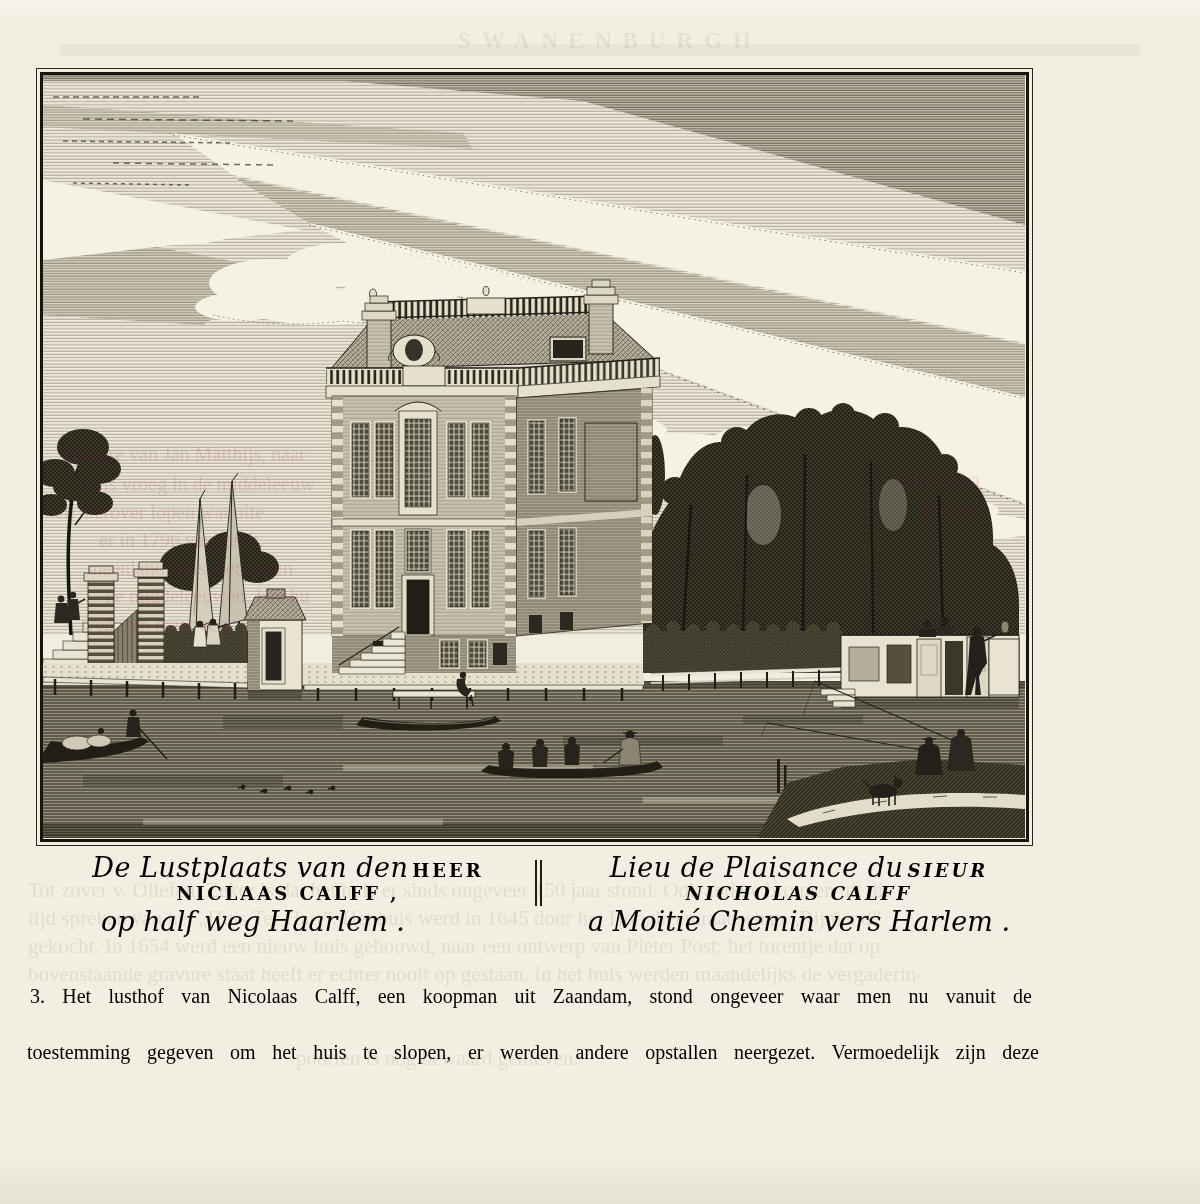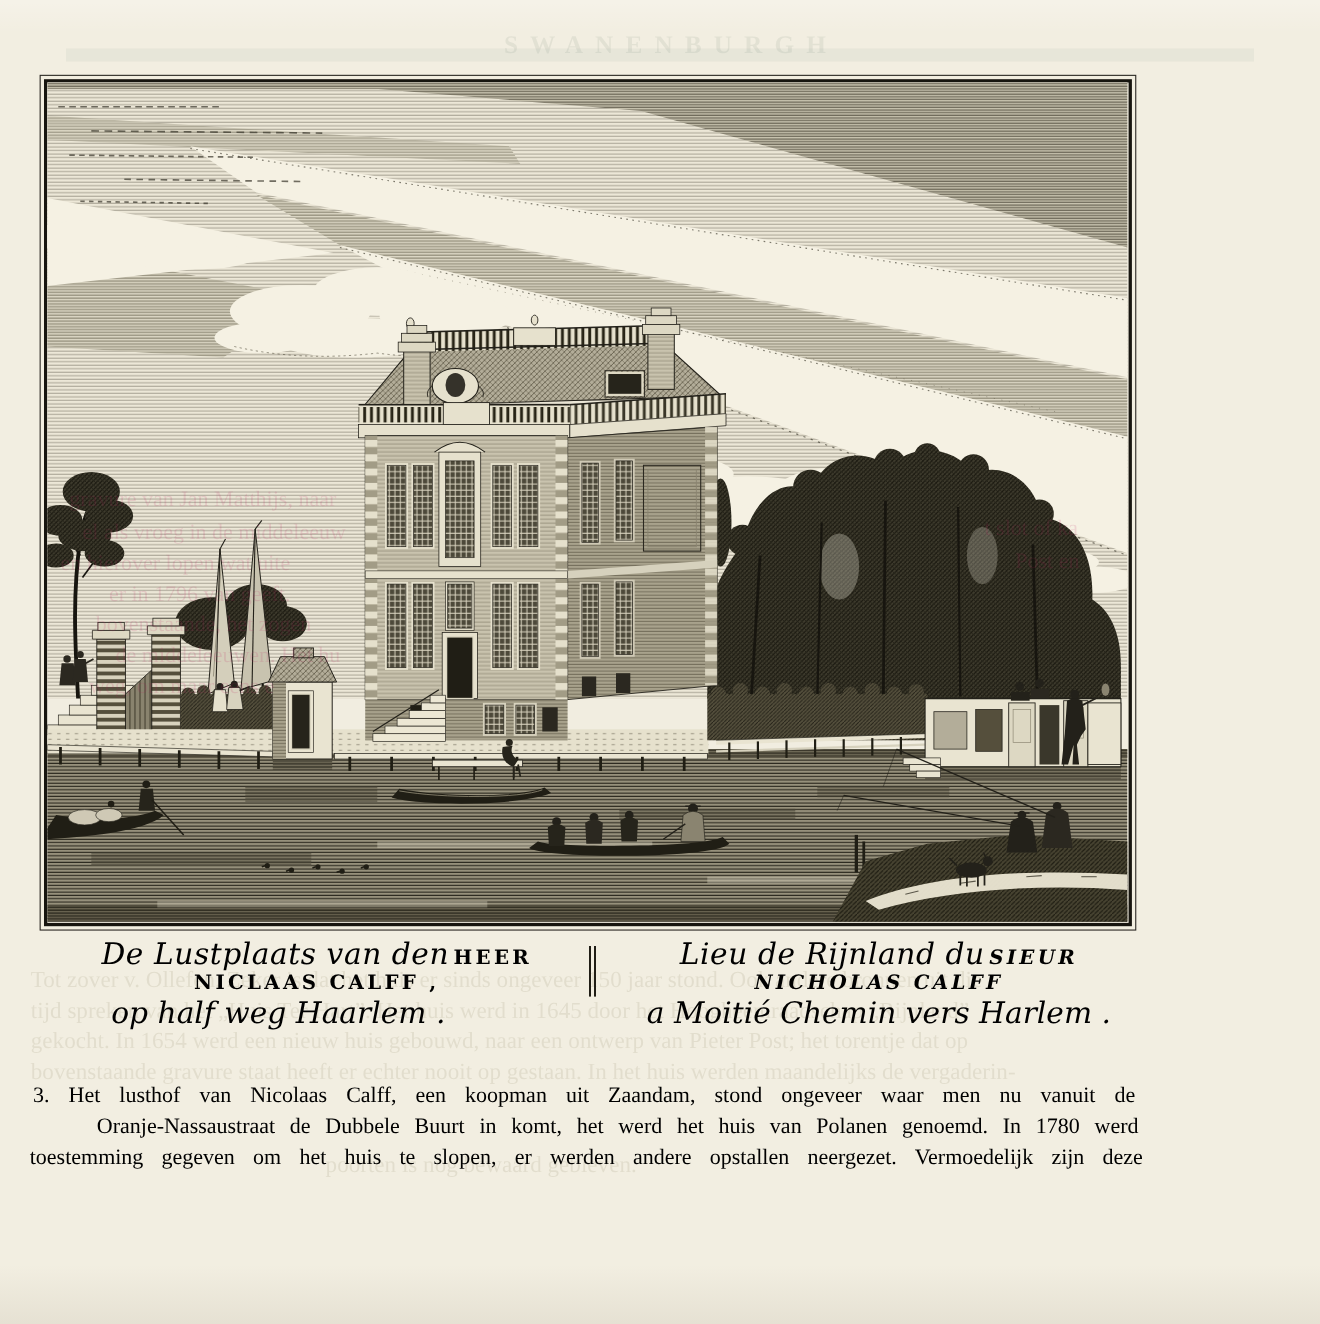--- a/index.html
+++ b/index.html
@@ -594,43 +594,42 @@
             </g>
             <line x1="827" y1="712" x2="820" y2="705" stroke="#23211a" stroke-width="1.6"></line>
           </g>
         </g>
       </svg>
 
       <div class="sky-ghost" style="left:20px;top:368px;">gravure van Jan Matthijs, naar</div>
       <div class="sky-ghost" style="left:32px;top:398px;">el als vroeg in de middeleeuw</div>
       <div class="sky-ghost" style="left:12px;top:426px;">en hierover lopen wat uite</div>
       <div class="sky-ghost" style="left:56px;top:454px;">er in 1796 van geeft.</div>
-      <div class="sky-ghost" style="left:44px;top:482px;">bovenstaande, het zogen</div>
+      <div class="sky-ghost" style="left:44px;top:482px;">meenlandshuis, het zogen</div>
       <div class="sky-ghost" style="left:62px;top:510px;">de middeleeuwen. Het hu</div>
       <div class="sky-ghost" style="left:38px;top:538px;">weg, om maar eens e</div>
       <div class="sky-ghost" style="left:852px;top:394px;">t slot of ka</div>
       <div class="sky-ghost" style="left:880px;top:424px;">Post en</div>
     </div>
   </div>
 
   <div class="ghost-line" style="left:28px;top:878px;">Tot zover v. Ollefen. Zeker is dat het huis er sinds ongeveer 150 jaar stond. Ook andere bronnen uit die</div>
   <div class="ghost-line" style="left:28px;top:906px;">tijd spreken van het „Huis Ter Hart”. Het huis werd in 1645 door het Hoogheemraadschap „Rijnland”</div>
   <div class="ghost-line" style="left:28px;top:934px;">gekocht. In 1654 werd een nieuw huis gebouwd, naar een ontwerp van Pieter Post; het torentje dat op</div>
   <div class="ghost-line" style="left:28px;top:962px;">bovenstaande gravure staat heeft er echter nooit op gestaan. In het huis werden maandelijks de vergaderin-</div>
   <div class="ghost-line" style="left:296px;top:1046px;">poorten is nog bewaard gebleven.</div>
 
   <div class="caption" id="cap-left">
     <span class="cap-script">De Lustplaats van den</span>
     <span class="cap-caps-left">HEER NICLAAS CALFF ,</span>
     <span class="cap-line2">op half weg Haarlem .</span>
   </div>
   <div id="cap-divider"></div>
   <div class="caption" id="cap-right">
-    <span class="cap-script">Lieu de Rijnland du</span>
+    <span class="cap-script">Lieu de Plaisance du</span>
     <span class="cap-caps-right">SIEUR NICHOLAS CALFF</span>
     <span class="cap-line2">a Moitié Chemin vers Harlem .</span>
   </div>
 
   <div class="para-line" style="left:30px;top:982px;width:1002px;">3.   Het lusthof van Nicolaas Calff, een koopman uit Zaandam, stond ongeveer waar men nu vanuit de</div>
-  <div class="para-line" style="left:88px;top:1010px;width:947px;">Oranje-Nassaustraat de Dubbele Buurt in komt, het werd het huis van Polanen genoemd. In 1780 werd</div>
   <div class="para-line" style="left:27px;top:1038px;width:1012px;">toestemming gegeven om het huis te slopen, er werden andere opstallen neergezet. Vermoedelijk zijn deze</div>
 
 </div>
 
 </body></html>

